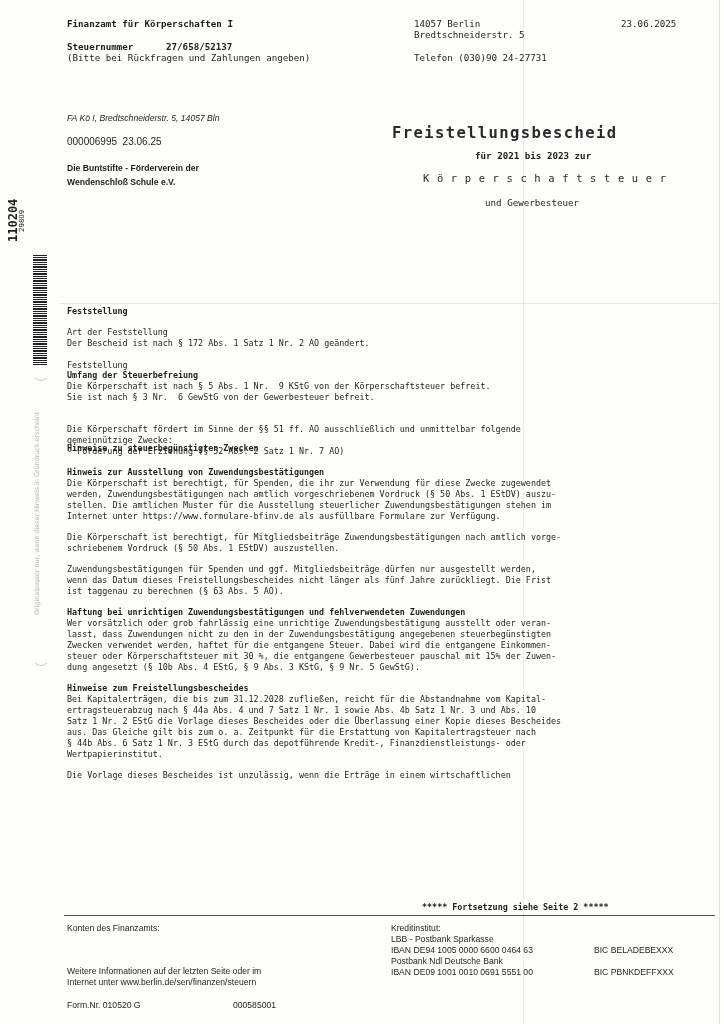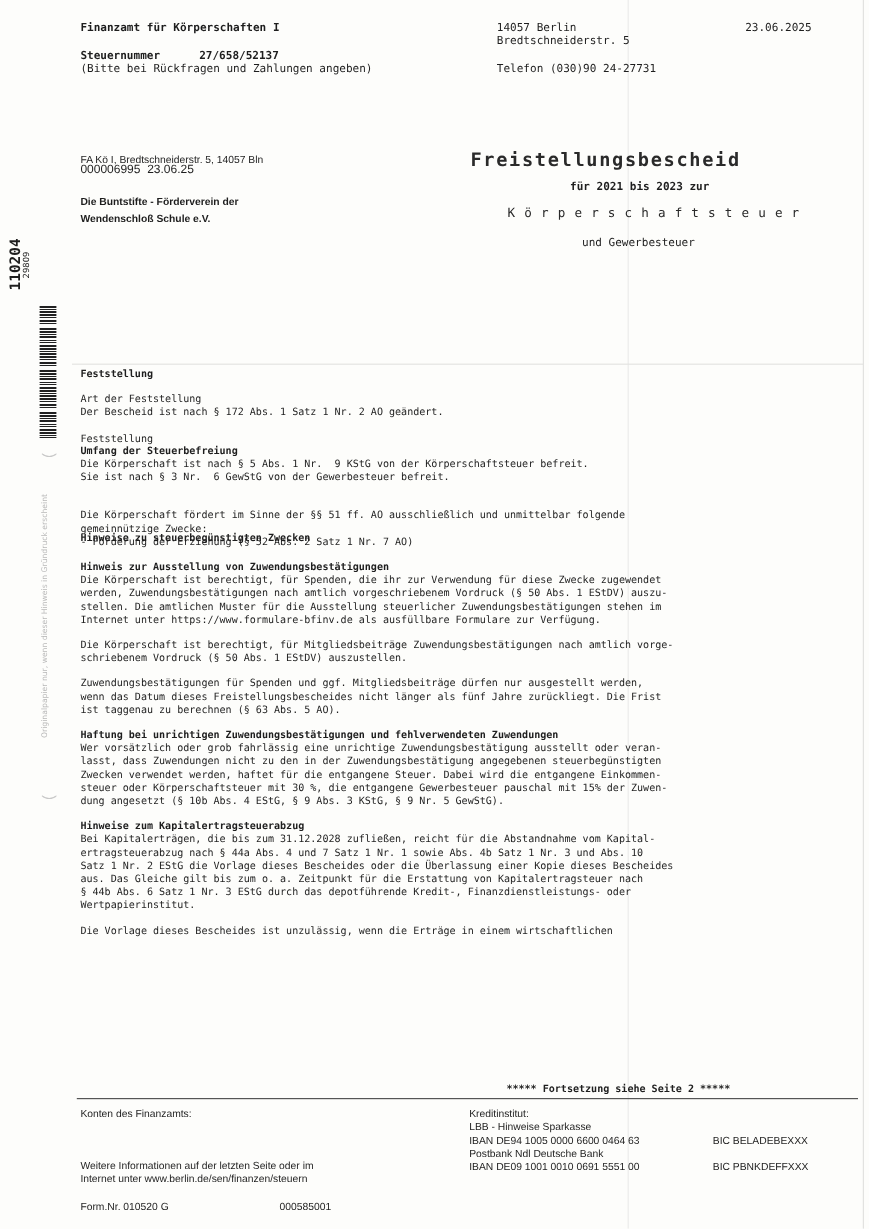--- a/index.html
+++ b/index.html
@@ -34,21 +34,21 @@
 
 <div class="abs md b" style="left:67px;top:18px;">Finanzamt für Körperschaften I</div>
 <div class="abs md b" style="left:67px;top:41px;">Steuernummer</div>
 <div class="abs md b" style="left:166px;top:41px;">27/658/52137</div>
 <div class="abs md" style="left:67px;top:52px;">(Bitte bei Rückfragen und Zahlungen angeben)</div>
 <div class="abs md" style="left:414px;top:18px;">14057 Berlin</div>
 <div class="abs md" style="left:414px;top:29px;">Bredtschneiderstr. 5</div>
 <div class="abs md" style="left:414px;top:52px;">Telefon (030)90 24-27731</div>
 <div class="abs md" style="left:621px;top:18px;">23.06.2025</div>
 
-<div class="abs sm" style="left:67px;top:128px;font-family:'Liberation Sans Narrow','Liberation Sans',sans-serif;font-size:8.6px;">FA Kö I, Bredtschneiderstr. 5, 14057 Bln</div>
+<div class="abs sm" style="left:67px;top:113px;font-family:'Liberation Sans Narrow','Liberation Sans',sans-serif;font-size:8.6px;font-style:italic;">FA Kö I, Bredtschneiderstr. 5, 14057 Bln</div>
 <div class="abs sm" style="left:67px;top:137px;font-family:'Liberation Sans',sans-serif;font-size:10px;">000006995  23.06.25</div>
 <div class="abs sm b" style="left:67px;top:163px;font-family:'Liberation Sans',sans-serif;font-size:8.6px;">Die Buntstifte - Förderverein der</div>
 <div class="abs sm b" style="left:67px;top:177px;font-family:'Liberation Sans',sans-serif;font-size:8.6px;">Wendenschloß Schule e.V.</div>
 
 <div class="abs title" style="left:392px;top:124px;">Freistellungsbescheid</div>
 <div class="abs md b" style="left:475px;top:150px;">für 2021 bis 2023 zur</div>
 <div class="abs kst" style="left:423px;top:172px;">Körperschaftsteuer</div>
 <div class="abs md" style="left:485px;top:197px;">und Gewerbesteuer</div>
 
 <div class="vert b" style="left:6px;top:242px;font-size:12px;font-family:'DejaVu Sans Mono',monospace;">110204</div>
@@ -85,39 +85,39 @@
 <div class="abs sm" style="left:67px;top:575px;">wenn das Datum dieses Freistellungsbescheides nicht länger als fünf Jahre zurückliegt. Die Frist</div>
 <div class="abs sm" style="left:67px;top:586px;">ist taggenau zu berechnen (§ 63 Abs. 5 AO).</div>
 
 <div class="abs sm b" style="left:67px;top:607px;">Haftung bei unrichtigen Zuwendungsbestätigungen und fehlverwendeten Zuwendungen</div>
 <div class="abs sm" style="left:67px;top:618px;">Wer vorsätzlich oder grob fahrlässig eine unrichtige Zuwendungsbestätigung ausstellt oder veran-</div>
 <div class="abs sm" style="left:67px;top:629px;">lasst, dass Zuwendungen nicht zu den in der Zuwendungsbestätigung angegebenen steuerbegünstigten</div>
 <div class="abs sm" style="left:67px;top:640px;">Zwecken verwendet werden, haftet für die entgangene Steuer. Dabei wird die entgangene Einkommen-</div>
 <div class="abs sm" style="left:67px;top:651px;">steuer oder Körperschaftsteuer mit 30 %, die entgangene Gewerbesteuer pauschal mit 15% der Zuwen-</div>
 <div class="abs sm" style="left:67px;top:662px;">dung angesetzt (§ 10b Abs. 4 EStG, § 9 Abs. 3 KStG, § 9 Nr. 5 GewStG).</div>
 
-<div class="abs sm b" style="left:67px;top:683px;">Hinweise zum Kapitalertragsteuerabzug</div>
+<div class="abs sm b" style="left:67px;top:683px;">Hinweise zum Freistellungsbescheides</div>
 <div class="abs sm" style="left:67px;top:694px;">Bei Kapitalerträgen, die bis zum 31.12.2028 zufließen, reicht für die Abstandnahme vom Kapital-</div>
 <div class="abs sm" style="left:67px;top:705px;">ertragsteuerabzug nach § 44a Abs. 4 und 7 Satz 1 Nr. 1 sowie Abs. 4b Satz 1 Nr. 3 und Abs. 10</div>
 <div class="abs sm" style="left:67px;top:716px;">Satz 1 Nr. 2 EStG die Vorlage dieses Bescheides oder die Überlassung einer Kopie dieses Bescheides</div>
 <div class="abs sm" style="left:67px;top:727px;">aus. Das Gleiche gilt bis zum o. a. Zeitpunkt für die Erstattung von Kapitalertragsteuer nach</div>
 <div class="abs sm" style="left:67px;top:738px;">§ 44b Abs. 6 Satz 1 Nr. 3 EStG durch das depotführende Kredit-, Finanzdienstleistungs- oder</div>
 <div class="abs sm" style="left:67px;top:749px;">Wertpapierinstitut.</div>
 
 <div class="abs sm" style="left:67px;top:770px;">Die Vorlage dieses Bescheides ist unzulässig, wenn die Erträge in einem wirtschaftlichen</div>
 
 <div class="abs sm b" style="left:422px;top:902px;">***** Fortsetzung siehe Seite 2 *****</div>
 <div class="hr" style="top:915px;"></div>
 
 <div class="abs sm" style="left:67px;top:923px;font-family:'Liberation Sans',sans-serif;font-size:8.6px;">Konten des Finanzamts:</div>
 <div class="abs sm" style="left:67px;top:966px;font-family:'Liberation Sans',sans-serif;font-size:8.6px;">Weitere Informationen auf der letzten Seite oder im</div>
 <div class="abs sm" style="left:67px;top:977px;font-family:'Liberation Sans',sans-serif;font-size:8.6px;">Internet unter www.berlin.de/sen/finanzen/steuern</div>
 
 <div class="abs sm" style="left:391px;top:923px;font-family:'Liberation Sans',sans-serif;font-size:8.6px;">Kreditinstitut:</div>
-<div class="abs sm" style="left:391px;top:934px;font-family:'Liberation Sans',sans-serif;font-size:8.6px;">LBB - Hinweise Sparkasse</div>
+<div class="abs sm" style="left:391px;top:934px;font-family:'Liberation Sans',sans-serif;font-size:8.6px;">LBB - Postbank Sparkasse</div>
 <div class="abs sm" style="left:391px;top:945px;font-family:'Liberation Sans',sans-serif;font-size:8.6px;">IBAN DE94 1005 0000 6600 0464 63</div>
 <div class="abs sm" style="left:594px;top:945px;font-family:'Liberation Sans',sans-serif;font-size:8.6px;">BIC BELADEBEXXX</div>
 <div class="abs sm" style="left:391px;top:956px;font-family:'Liberation Sans',sans-serif;font-size:8.6px;">Postbank Ndl Deutsche Bank</div>
 <div class="abs sm" style="left:391px;top:967px;font-family:'Liberation Sans',sans-serif;font-size:8.6px;">IBAN DE09 1001 0010 0691 5551 00</div>
 <div class="abs sm" style="left:594px;top:967px;font-family:'Liberation Sans',sans-serif;font-size:8.6px;">BIC PBNKDEFFXXX</div>
 
 <div class="abs sm" style="left:67px;top:1000px;font-family:'Liberation Sans',sans-serif;font-size:8.6px;">Form.Nr. 010520 G</div>
 <div class="abs sm" style="left:233px;top:1000px;font-family:'Liberation Sans',sans-serif;font-size:8.6px;">000585001</div>
 <div class="abs sm" style="left:545px;top:1000px;font-family:'Liberation Sans',sans-serif;font-size:8.6px;margin-top:24px;">Rt. 16.06.2025 KSt  2023</div>
 

